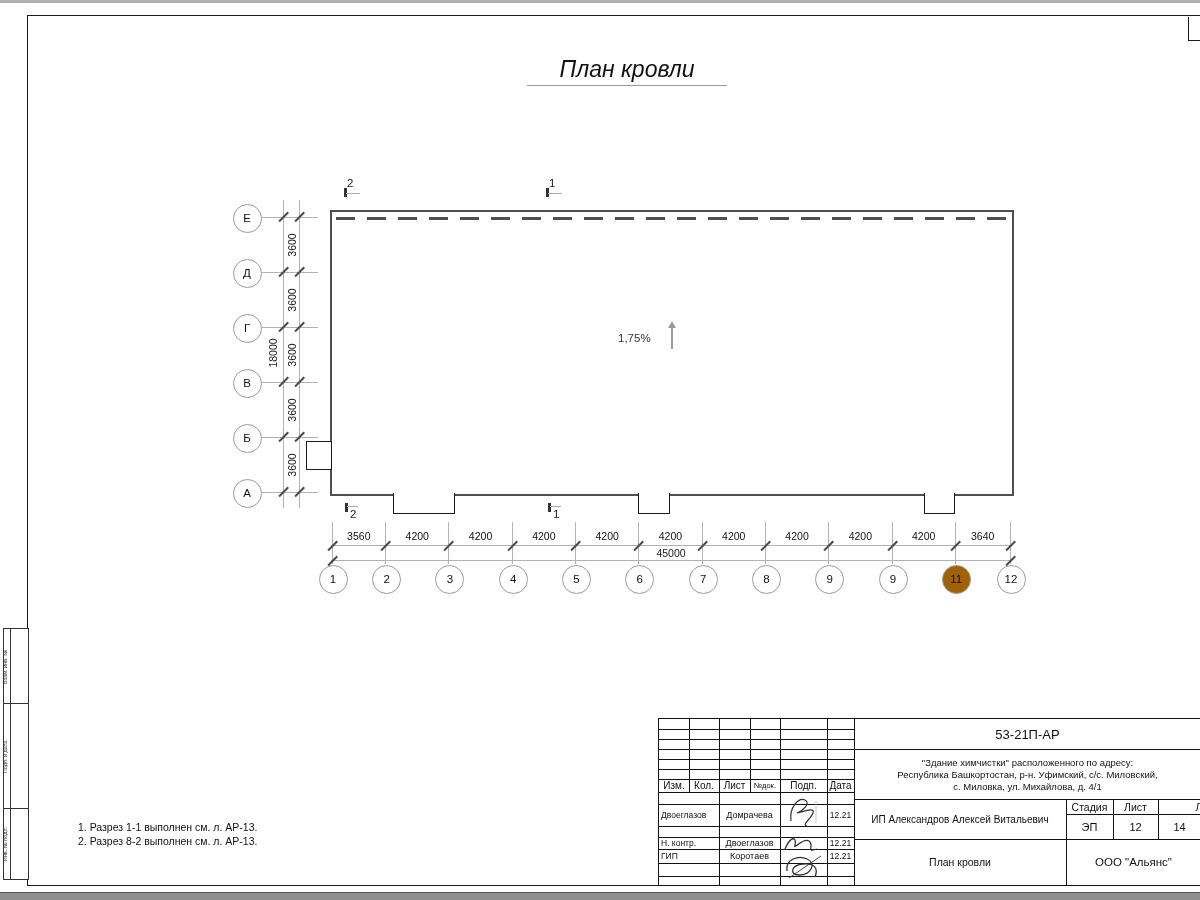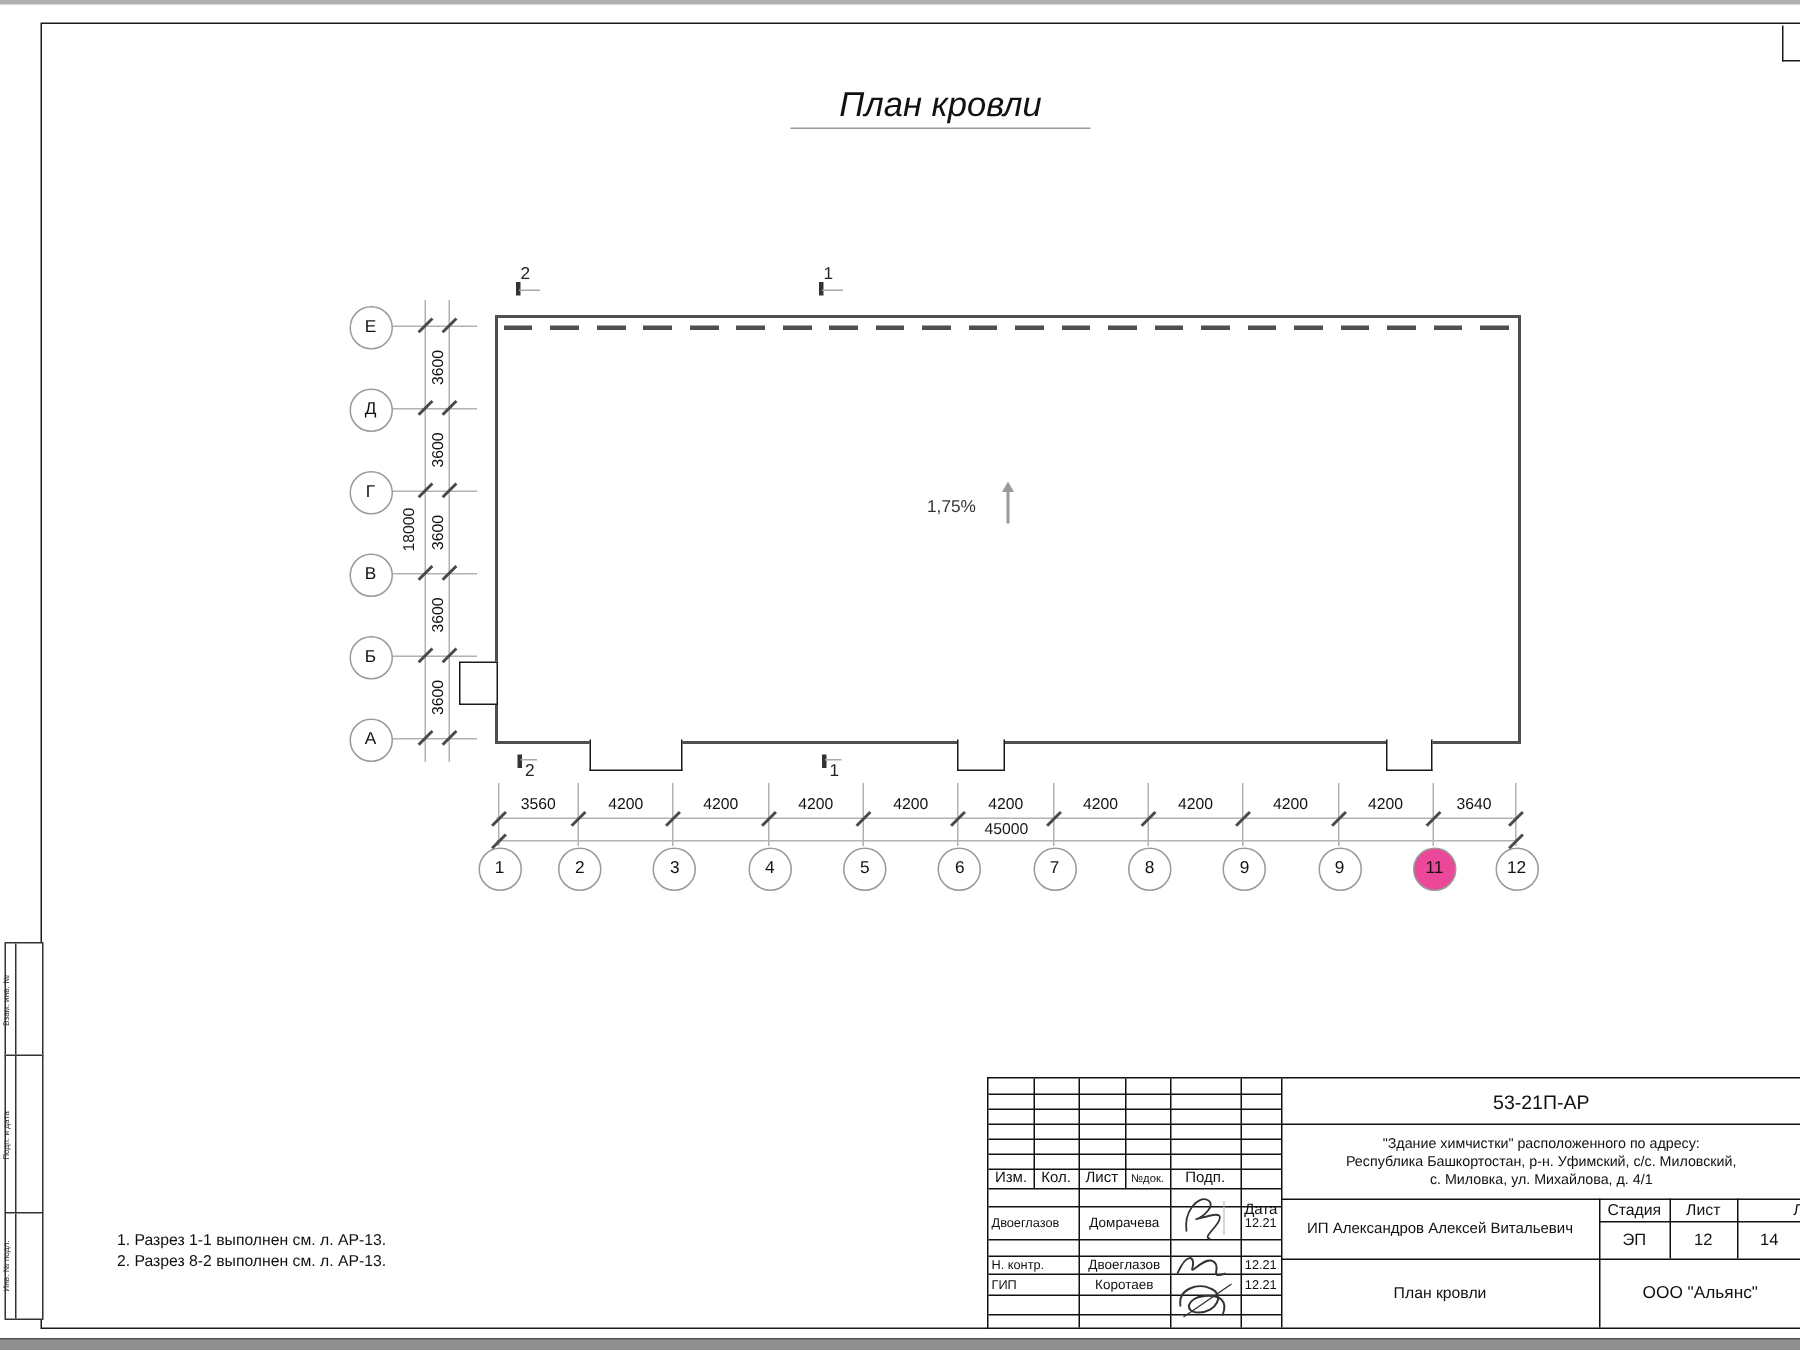--- a/index.html
+++ b/index.html
@@ -145,21 +145,21 @@
       <div style="position: absolute; left: 767.05px; top: 530px; width: 60px; text-align: center; font-size: 10.5px;">4200</div>
       <div style="position: absolute; left: 828.2px; top: 522px; width: 1px; height: 42px; background: rgb(178, 178, 178);"></div>
       <div style="position: absolute; left: 815.2px; top: 564.5px; width: 27px; height: 27px; border: 1.2px solid rgb(154, 154, 154); border-radius: 50%; background: rgb(255, 255, 255); display: flex; align-items: center; justify-content: center; font-size: 11.5px;">9</div>
       <div style="position: absolute; left: 822.2px; top: 544.75px; width: 13px; height: 1.5px; background: rgb(74, 74, 74); transform: rotate(-45deg);"></div>
       <div style="position: absolute; left: 830.35px; top: 530px; width: 60px; text-align: center; font-size: 10.5px;">4200</div>
       <div style="position: absolute; left: 891.5px; top: 522px; width: 1px; height: 42px; background: rgb(178, 178, 178);"></div>
       <div style="position: absolute; left: 878.5px; top: 564.5px; width: 27px; height: 27px; border: 1.2px solid rgb(154, 154, 154); border-radius: 50%; background: rgb(255, 255, 255); display: flex; align-items: center; justify-content: center; font-size: 11.5px;">9</div>
       <div style="position: absolute; left: 885.5px; top: 544.75px; width: 13px; height: 1.5px; background: rgb(74, 74, 74); transform: rotate(-45deg);"></div>
       <div style="position: absolute; left: 893.65px; top: 530px; width: 60px; text-align: center; font-size: 10.5px;">4200</div>
       <div style="position: absolute; left: 954.8px; top: 522px; width: 1px; height: 42px; background: rgb(178, 178, 178);"></div>
-      <div style="position: absolute; left: 941.8px; top: 564.5px; width: 27px; height: 27px; border: 1.2px solid rgb(154, 154, 154); border-radius: 50%; background: #ec4899; display: flex; align-items: center; justify-content: center; font-size: 11.5px;">11</div>
+      <div style="position: absolute; left: 941.8px; top: 564.5px; width: 27px; height: 27px; border: 1.2px solid rgb(154, 154, 154); border-radius: 50%; background: #a16207; display: flex; align-items: center; justify-content: center; font-size: 11.5px;">11</div>
       <div style="position: absolute; left: 948.8px; top: 544.75px; width: 13px; height: 1.5px; background: rgb(74, 74, 74); transform: rotate(-45deg);"></div>
       <div style="position: absolute; left: 952.65px; top: 530px; width: 60px; text-align: center; font-size: 10.5px;">3640</div>
       <div style="position: absolute; left: 1009.5px; top: 522px; width: 1px; height: 42px; background: rgb(178, 178, 178);"></div>
       <div style="position: absolute; left: 996.5px; top: 564.5px; width: 27px; height: 27px; border: 1.2px solid rgb(154, 154, 154); border-radius: 50%; background: rgb(255, 255, 255); display: flex; align-items: center; justify-content: center; font-size: 11.5px;">12</div>
       <div style="position: absolute; left: 1003.5px; top: 544.75px; width: 13px; height: 1.5px; background: rgb(74, 74, 74); transform: rotate(-45deg);"></div>
       <div style="position: absolute; left: 325.5px; top: 559.75px; width: 13px; height: 1.5px; background: rgb(74, 74, 74); transform: rotate(-45deg);"></div>
       <div style="position: absolute; left: 1003.5px; top: 559.75px; width: 13px; height: 1.5px; background: rgb(74, 74, 74); transform: rotate(-45deg);"></div>
     </div>
 
   <div class="abs" style="left:78px;top:821px;font-size:10.5px;">1. Разрез 1-1 выполнен см. л. АР-13.</div>
@@ -194,21 +194,21 @@
         <div style="position: absolute; left: 407px; top: 80px; width: 1px; height: 86px; background: rgb(17, 17, 17);"></div>
         <div style="position: absolute; left: 454px; top: 80px; width: 1px; height: 40px; background: rgb(17, 17, 17);"></div>
         <div style="position: absolute; left: 499px; top: 80px; width: 1px; height: 40px; background: rgb(17, 17, 17);"></div>
       </div>
 
     <div class="cell" style="left:0;top:60px;width:30px;height:13px;font-size:10px;">Изм.</div>
     <div class="cell" style="left:30px;top:60px;width:30px;height:13px;font-size:10px;">Кол.</div>
     <div class="cell" style="left:60px;top:60px;width:31px;height:13px;font-size:10px;">Лист</div>
     <div class="cell" style="left:91px;top:60px;width:30px;height:13px;font-size:7.5px;">№док.</div>
     <div class="cell" style="left:121px;top:60px;width:47px;height:13px;font-size:10px;">Подп.</div>
-    <div class="cell" style="left:168px;top:60px;width:27px;height:13px;font-size:10px;margin-top:21px;">Дата</div>
+    <div class="cell" style="left:168px;top:60px;width:27px;height:13px;font-size:10px;">Дата</div>
 
     <div class="cell" style="left:2px;top:85px;width:58px;height:22px;font-size:8.5px;justify-content:flex-start;">Двоеглазов</div>
     <div class="cell" style="left:60px;top:85px;width:61px;height:22px;font-size:9px;">Домрачева</div>
     <div class="cell" style="left:168px;top:85px;width:27px;height:22px;font-size:8.5px;">12.21</div>
 
     <div class="cell" style="left:2px;top:118px;width:58px;height:12px;font-size:8.5px;justify-content:flex-start;">Н. контр.</div>
     <div class="cell" style="left:60px;top:118px;width:61px;height:12px;font-size:9px;">Двоеглазов</div>
     <div class="cell" style="left:168px;top:118px;width:27px;height:12px;font-size:8.5px;">12.21</div>
 
     <div class="cell" style="left:2px;top:130px;width:58px;height:14px;font-size:8.5px;justify-content:flex-start;">ГИП</div>

